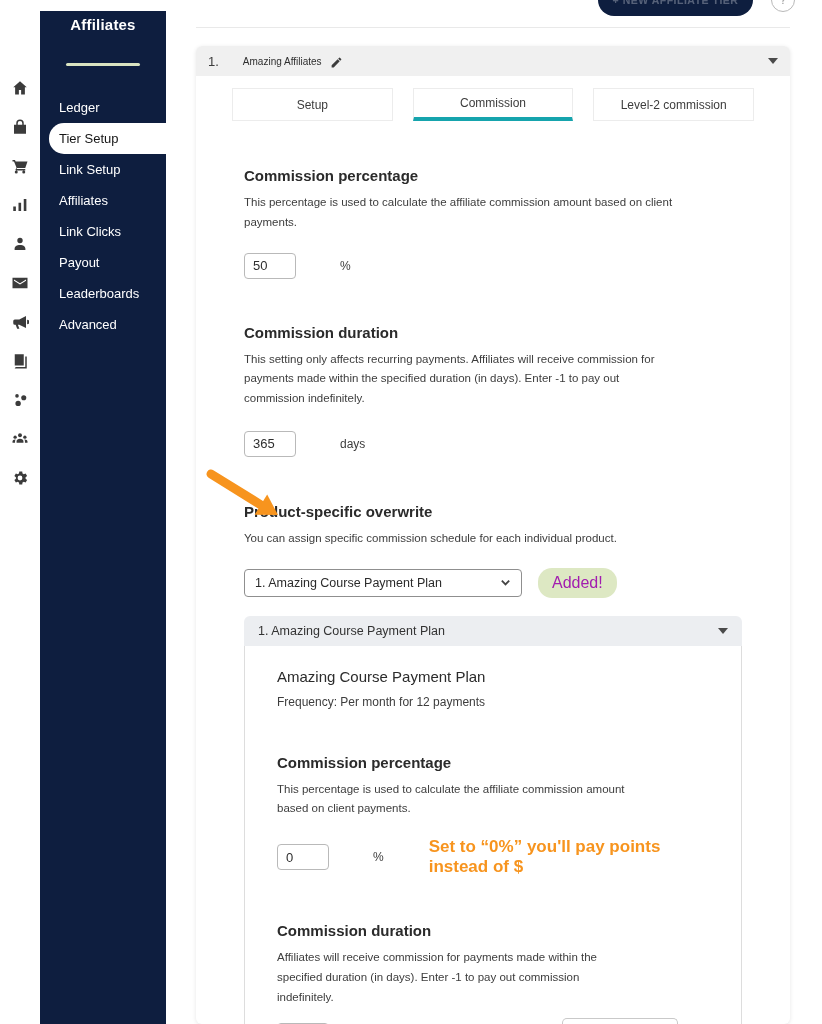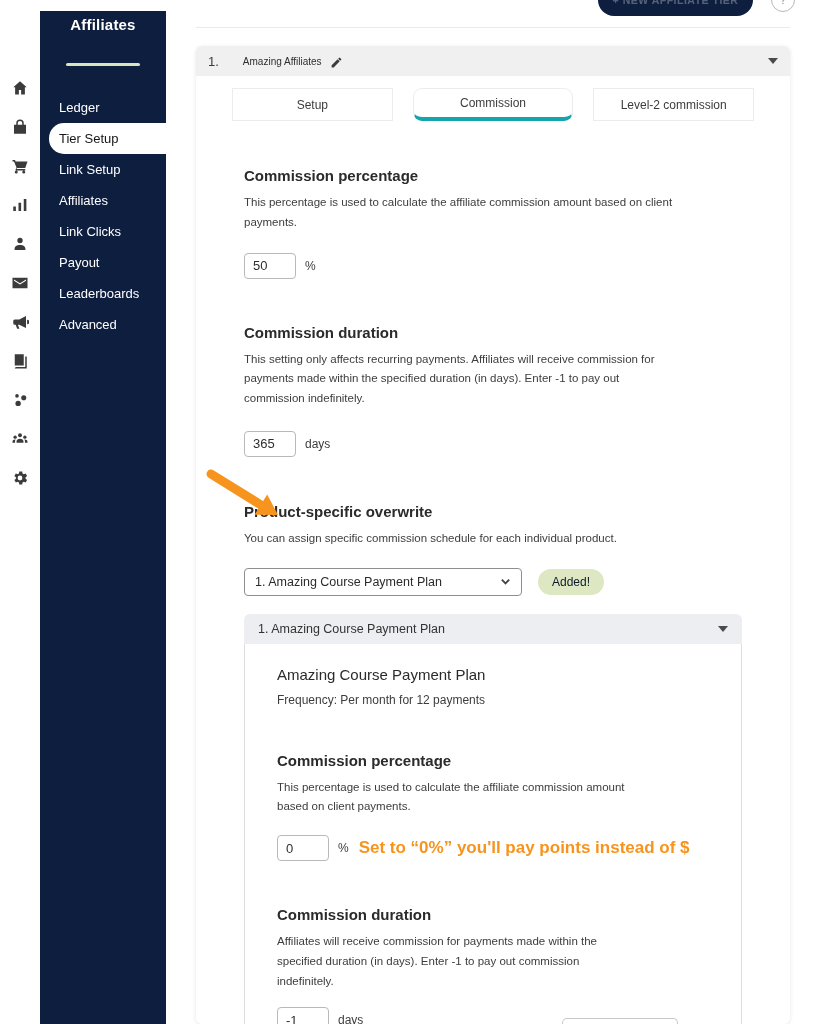--- a/index.html
+++ b/index.html
@@ -47,41 +47,41 @@
   .pencil { width:13px; height:13px; margin-left:8px; cursor:pointer; }
   .pencil svg { width:13px; height:13px; fill:#3c3c3c; }
   .caret { margin-left:auto; width:0; height:0; border-left:5px solid transparent;
            border-right:5px solid transparent; border-top:6px solid #4a4a4a; cursor:pointer; }
 
   
   .tabs { display:flex; gap:20px; margin:12px 36px 0; }
   .tab { flex:1; height:33px; background:#fff; border:1px solid #ececec;
          display:flex; align-items:center; justify-content:center;
          font-size:12px; color:#3c3c3c; cursor:pointer; }
-  .tab.active { border-bottom:4px solid #16a4ad; font-weight:400;border-radius:9px; }
+  .tab.active { border-bottom:4px solid #16a4ad; font-weight:400; }
 
   .tab-content { padding:0 48px; }
   .sec-heading { font-size:15px; font-weight:600; color:#2b2b2b; }
   .sec-desc { margin-top:9px; font-size:11.5px; line-height:1.72; color:#3d3d3d; max-width:432px; }
-  .input-row { display:flex; align-items:center; }
+  .input-row { display:flex; align-items:center;gap:35px; }
   .num-input { width:52px; height:26px; border:1px solid #b9b9b9; border-radius:4px;
                padding:0 8px; font-size:13px; color:#2e2e2e; font-family:"Liberation Sans", sans-serif; }
   .unit { margin-left:9px; font-size:12px; color:#3d3d3d; }
 
   .mt46 { margin-top:46px; } .mt45 { margin-top:45px; }
   .mt20 { margin-top:20px; } .mt22 { margin-top:22px; }
   .mt18 { margin-top:18px; } .mt16 { margin-top:16px; }
 
   
   .select-row { display:flex; align-items:center; margin-top:19px; }
   .select { width:278px; height:28px; border:1px solid #8f8f8f; border-radius:4px; background:#fff;
             display:flex; align-items:center; padding:0 10px; font-size:12.5px; color:#2b2b2b; cursor:pointer; }
   .select .chev { margin-left:auto; width:11px; height:11px; }
   .select .chev svg { width:11px; height:11px; stroke:#444; fill:none; stroke-width:2; }
-  .badge { margin-left:16px; background:#dde8c3; color:#0f172a; font-size:12px;
+  .badge { margin-left:16px; background:#dde8c3; color:#a21caf; font-size:16px;
            padding:6px 14px; border-radius:14px; }
 
   
   .pcard { margin-top:18px; border-radius:6px; }
   .pcard-header { height:30px; background:#eceef1; border-radius:6px 6px 0 0;
                   display:flex; align-items:center; padding:0 14px; font-size:12.5px; color:#333; cursor:pointer; }
   .pcard-body { border:1px solid #ddd; border-top:none; border-radius:0 0 6px 6px;
                 padding:22px 32px 11px; }
   .pcard-title { font-size:15px; font-weight:500; color:#2b2b2b; }
   .pcard-freq { margin-top:10px; font-size:12px; color:#3d3d3d; }

